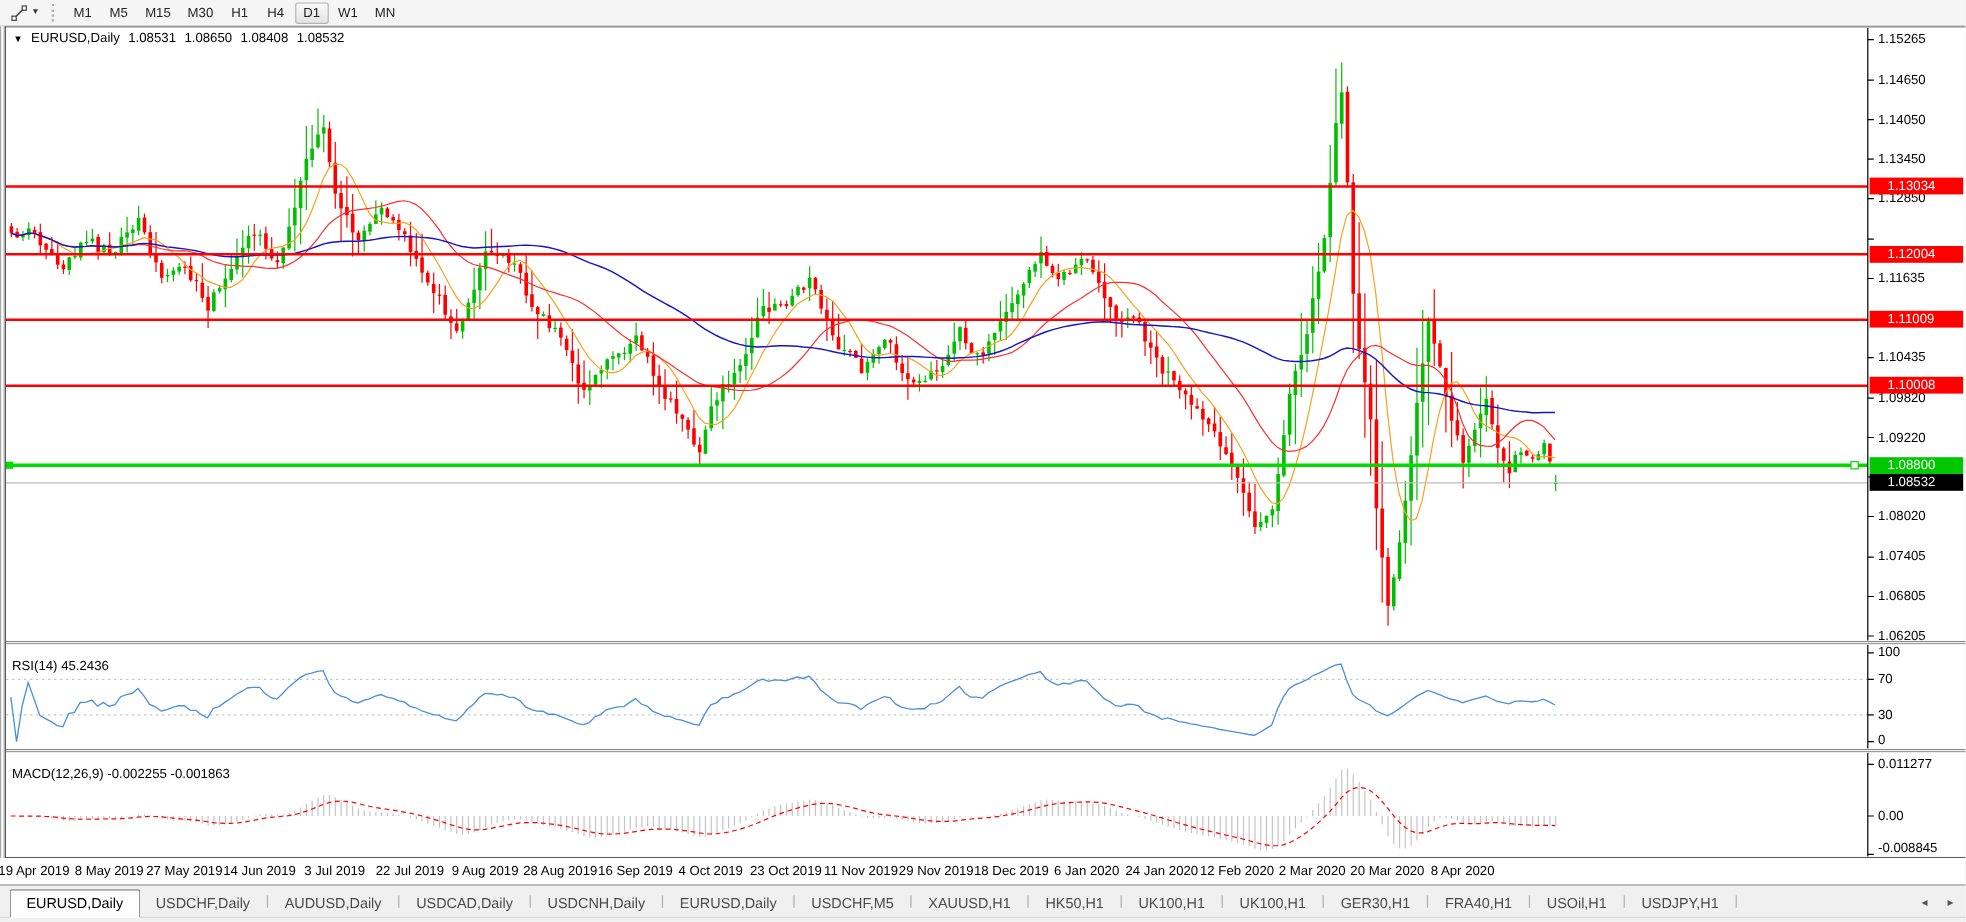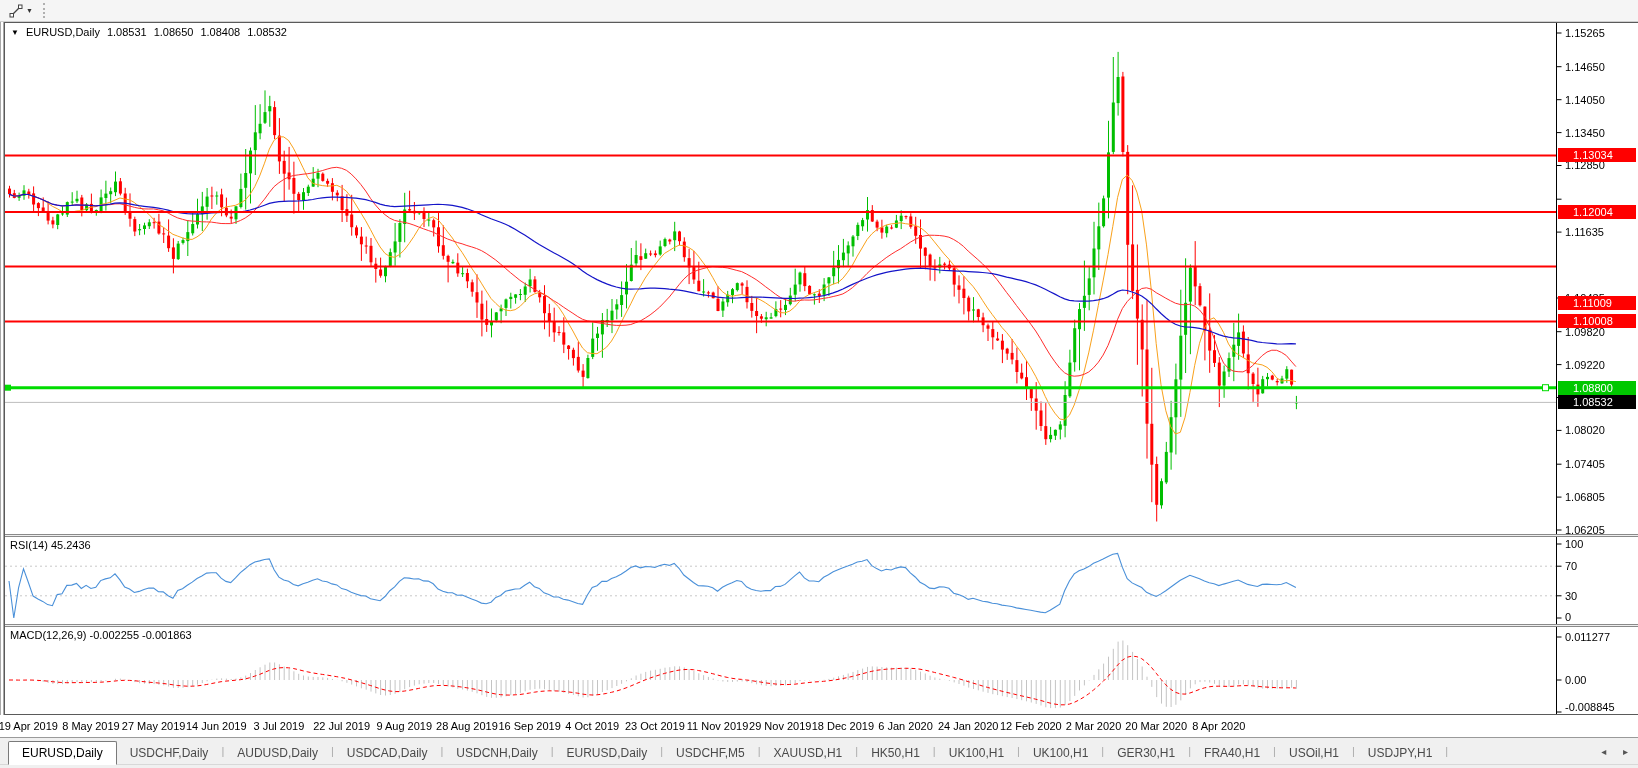--- a/index.html
+++ b/index.html
@@ -17,21 +17,21 @@
   .left-edge{position:absolute;left:0;top:22px;height:693px;width:4px;background:#fff;border-left:1px solid #a8a8a8;border-right:1px solid #a8a8a8}
   
   .chart-frame{position:absolute;top:22px;left:4px;width:1634px;height:693px;background:#fff;border:1px solid #5a5a5a;border-right:none}
   .panel{position:relative;overflow:hidden;background:#fff}
   .main-panel{height:511px}
   .sub-panel{height:87px}
   .sep{height:3px;background:#efefef;border-top:1px solid #8a8a8a;border-bottom:1px solid #8a8a8a}
   .panel svg{position:absolute;left:0;top:0}
   .chart-title{position:absolute;top:3px;left:6px;display:flex;align-items:center;gap:7px;color:#000;z-index:4}
   .menu-caret{font-size:8px;color:#000}
-  .panel-label{position:absolute;top:2px;left:5px;color:#000;z-index:4}
+  .panel-label{position:absolute;top:12px;left:5px;color:#000;z-index:4}
   .axis-hit{position:absolute;top:0;bottom:0;left:1552px;right:0}
   .axis-label{position:absolute;left:1560px;height:13px;line-height:13px;color:#000;white-space:nowrap;z-index:2}
   .badge{position:absolute;left:1553px;width:78px;height:14px;line-height:14px;color:#fff;padding-left:15px;z-index:5}
   .red-badge{background:#f00}
   .green-badge{background:#00c800}
   .black-badge{background:#000}
   
   .date-axis{position:absolute;top:715px;left:0;width:1638px;height:22px;background:#fff}
   .date-label{position:absolute;top:5px;transform:translateX(-50%);white-space:nowrap;color:#000}
   
@@ -50,20 +50,31 @@
 <div class="toolbar">
   <div class="tool-group">
     <svg width="14" height="14" viewBox="0 0 14 14">
       <line x1="3" y1="11" x2="11" y2="3" stroke="#444" stroke-width="1.3"></line>
       <rect x="1" y="9.5" width="3.5" height="3.5" fill="#fff" stroke="#444"></rect>
       <rect x="9.5" y="1" width="3.5" height="3.5" fill="#fff" stroke="#444"></rect>
     </svg>
     <span class="caret">▼</span>
   </div>
   <div class="gripper"></div>
+  <div class="tf-group" id="tf-group">
+      <div class="tf-btn">M1</div>
+      <div class="tf-btn">M5</div>
+      <div class="tf-btn">M15</div>
+      <div class="tf-btn">M30</div>
+      <div class="tf-btn">H1</div>
+      <div class="tf-btn">H4</div>
+      <div class="tf-btn active">D1</div>
+      <div class="tf-btn">W1</div>
+      <div class="tf-btn">MN</div>
+    </div>
 </div>
 
 <div class="left-edge"></div>
 
 <div class="chart-frame">
   <div class="panel main-panel" id="main-panel">
     <svg id="main-svg" width="1632" height="511">
         <line x1="4.5" x2="4.5" y1="162.8" y2="174.5" stroke="#FF0000"></line>
         <rect x="3.0" y="165.6" width="3" height="5.5" fill="#FF0000"></rect>
         <line x1="9.3" x2="9.3" y1="166.9" y2="175.3" stroke="#FF0000"></line>
@@ -647,21 +658,21 @@
       <div class="axis-label" style="top: 268.963px;">1.10435</div>
       <div class="axis-label" style="top: 302.7px;">1.09820</div>
       <div class="axis-label" style="top: 335.615px;">1.09220</div>
       <div class="axis-label" style="top: 368.53px;">1.08620</div>
       <div class="axis-label" style="top: 401.444px;">1.08020</div>
       <div class="axis-label" style="top: 435.182px;">1.07405</div>
       <div class="axis-label" style="top: 468.096px;">1.06805</div>
       <div class="axis-label" style="top: 501.011px;">1.06205</div>
       <div class="badge red-badge" style="top: 125.388px;">1.13034</div>
       <div class="badge red-badge" style="top: 181.891px;">1.12004</div>
-      <div class="badge red-badge" style="top: 236.475px; margin-top: 37px;">1.11009</div>
+      <div class="badge red-badge" style="top: 236.475px;">1.11009</div>
       <div class="badge red-badge" style="top: 291.387px;">1.10008</div>
       <div class="badge green-badge" style="top: 357.655px;">1.08800</div>
       <div class="badge black-badge" style="top: 372.357px;">1.08532</div>
     </div>
   <div class="sep"></div>
   <div class="panel sub-panel" id="rsi-panel">
     <svg id="rsi-svg" width="1632" height="87">
         <line x1="0" x2="1551.5" y1="29.2" y2="29.2" stroke="#C8C8C8" stroke-dasharray="2,3"></line>
         <line x1="0" x2="1551.5" y1="58.8" y2="58.8" stroke="#C8C8C8" stroke-dasharray="2,3"></line>
         <polyline points="4.0,44.0 8.8,81.0 13.6,50.7 18.5,31.8 23.3,45.2 28.1,59.1 32.9,61.9 37.7,64.4 42.6,67.6 47.4,68.7 52.2,57.6 57.0,56.7 61.8,48.4 66.7,48.1 71.5,46.4 76.3,51.5 81.1,48.3 85.9,51.5 90.8,50.2 95.6,43.6 100.4,41.9 105.2,40.8 110.0,36.8 114.9,42.9 119.7,50.0 124.5,52.0 129.3,55.5 134.1,54.4 139.0,52.5 143.8,51.0 148.6,51.1 153.4,54.7 158.2,54.9 163.1,58.8 167.9,61.2 172.7,53.4 177.5,51.8 182.3,48.3 187.2,45.1 192.0,41.5 196.8,39.0 201.6,36.1 206.4,35.8 211.3,35.8 216.1,41.2 220.9,44.4 225.7,45.6 230.5,40.9 235.4,35.6 240.2,31.8 245.0,27.7 249.8,25.0 254.6,23.9 259.5,22.5 264.3,21.9 269.1,32.8 273.9,40.1 278.7,43.0 283.6,44.3 288.4,47.5 293.2,48.8 298.0,46.7 302.8,45.3 307.7,43.2 312.5,41.8 317.3,44.0 322.1,44.8 326.9,46.9 331.8,47.9 336.6,51.6 341.4,52.8 346.2,55.3 351.0,56.9 355.9,58.6 360.7,59.0 365.5,61.7 370.3,62.7 375.1,63.7 380.0,59.5 384.8,53.7 389.6,49.9 394.4,44.3 399.2,40.8 404.1,41.1 408.9,42.0 413.7,41.7 418.5,43.9 423.3,44.1 428.2,46.8 433.0,52.1 437.8,54.3 442.6,55.6 447.4,55.7 452.3,58.2 457.1,58.1 461.9,59.9 466.7,61.9 471.5,63.7 476.4,66.1 481.2,66.8 486.0,65.2 490.8,60.4 495.6,58.4 500.5,54.3 505.3,53.1 510.1,52.0 514.9,51.8 519.7,48.3 524.6,45.2 529.4,49.7 534.2,51.4 539.0,55.8 543.8,57.6 548.7,60.0 553.5,60.0 558.3,62.3 563.1,63.1 567.9,64.7 572.8,66.5 577.6,67.3 582.4,57.9 587.2,50.4 592.0,48.7 596.9,44.4 601.7,44.4 606.5,41.5 611.3,39.7 616.1,37.2 621.0,34.0 625.8,30.6 630.6,28.9 635.4,30.8 640.2,29.6 645.1,29.8 649.9,30.4 654.7,28.6 659.5,27.2 664.3,28.4 669.2,26.4 674.0,31.3 678.8,38.0 683.6,41.7 688.4,45.5 693.3,48.8 698.1,48.9 702.9,49.3 707.7,50.8 712.5,54.2 717.4,50.3 722.2,47.7 727.0,45.7 731.8,43.5 736.6,44.4 741.5,49.8 746.3,52.2 751.1,53.5 755.9,54.2 760.7,53.6 765.6,53.6 770.4,49.5 775.2,49.4 780.0,47.4 784.8,43.1 789.7,38.8 794.5,35.0 799.3,40.9 804.1,44.0 808.9,44.0 813.8,44.7 818.6,40.3 823.4,37.8 828.2,34.8 833.0,32.7 837.9,30.8 842.7,29.1 847.5,27.2 852.3,25.0 857.1,24.2 862.0,22.6 866.8,28.6 871.6,31.6 876.4,33.9 881.2,32.3 886.1,33.0 890.9,31.1 895.7,29.9 900.5,30.6 905.3,35.8 910.2,40.0 915.0,45.2 919.8,47.7 924.6,51.1 929.4,51.6 934.3,49.9 939.1,50.0 943.9,51.3 948.7,56.2 953.5,57.6 958.4,59.6 963.2,62.4 968.0,61.2 972.8,62.7 977.6,64.3 982.5,64.9 987.3,66.3 992.1,66.8 996.9,68.1 1001.7,68.7 1006.6,69.5 1011.4,70.9 1016.2,71.6 1021.0,72.5 1025.8,73.3 1030.7,74.2 1035.5,75.1 1040.3,75.7 1045.1,73.2 1049.9,70.2 1054.8,67.2 1059.6,53.8 1064.4,44.0 1069.2,36.9 1074.0,33.8 1078.9,31.9 1083.7,29.6 1088.5,26.3 1093.3,24.3 1098.1,22.1 1103.0,19.4 1107.8,17.3 1112.6,16.4 1117.4,30.4 1122.2,41.7 1127.1,45.9 1131.9,48.2 1136.7,50.5 1141.5,55.3 1146.3,57.5 1151.2,59.5 1156.0,56.9 1160.8,53.7 1165.6,50.3 1170.4,46.8 1175.3,43.3 1180.1,40.8 1184.9,38.3 1189.7,40.0 1194.5,41.8 1199.4,44.0 1204.2,45.7 1209.0,46.7 1213.8,48.6 1218.6,47.1 1223.5,45.7 1228.3,44.3 1233.1,43.0 1237.9,45.3 1242.7,47.4 1247.6,48.5 1252.4,49.5 1257.2,47.4 1262.0,47.1 1266.8,47.5 1271.7,47.8 1276.5,47.2 1281.3,45.6 1286.1,47.9 1290.9,50.5" fill="none" stroke="#4A90D9" stroke-width="1.1"></polyline>

